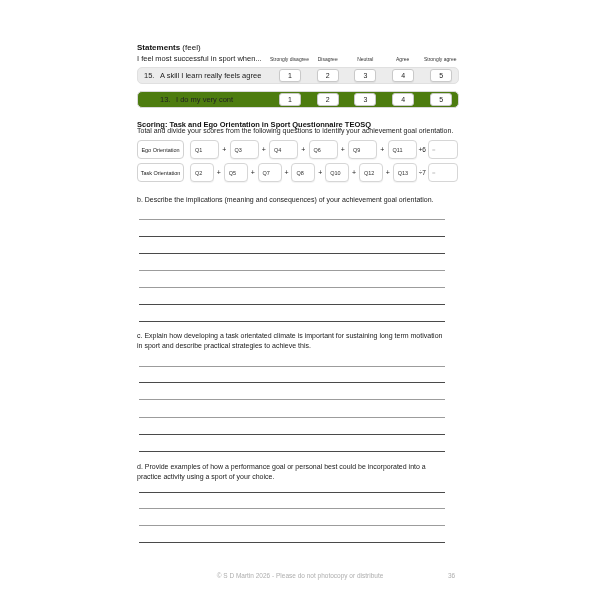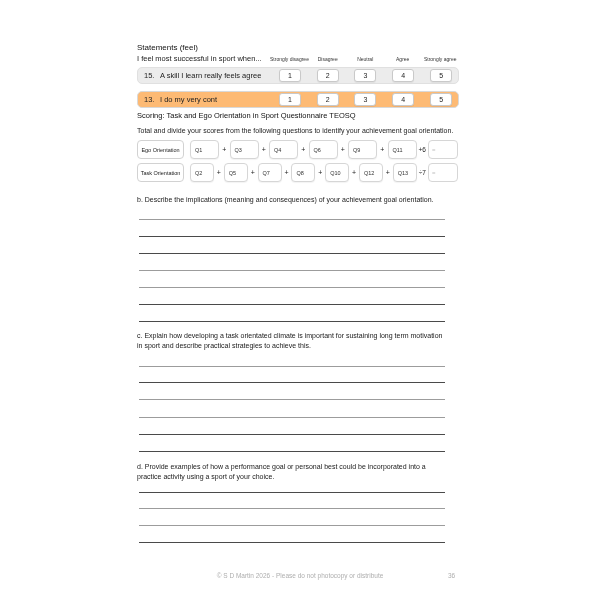--- a/index.html
+++ b/index.html
@@ -9,33 +9,33 @@
     font-family:"Liberation Sans", sans-serif;
     color:#222;
     position:relative;
     overflow:hidden;
   }
   * { box-sizing:border-box; }
   .abs { position:absolute; }
 
   
   .sec-title { font-size:8px; color:#111; white-space:nowrap; }
-  .sec-title .b { font-weight:normal; }
+  .sec-title .b { font-weight:bold; }
   .stem { font-size:7.5px; white-space:nowrap; }
   .scale-headers { display:flex; }
   .scale-headers .hcell {
     flex:1; text-align:center; font-size:5px; color:#333; white-space:nowrap;
     overflow:visible;
   }
   .stmt-row {
     left:137px; width:322px; height:17px;
     border-radius:5px; display:flex; align-items:center;
   }
   .stmt-row.shaded { background:#ececec; border:1px solid #e0e0e0; }
-  .stmt-row.outlined { background:#fdba74; border:1px solid #d9d9d9; }
+  .stmt-row.outlined { background:#4d7c0f; border:1px solid #d9d9d9;padding-left:16px; }
   .stmt-num { margin-left:6px; width:16px; font-size:7.5px; }
   .stmt-text { font-size:7.5px; white-space:nowrap; }
   .answers { position:absolute; left:133px; top:0; width:189px; height:100%; display:flex; }
   .answer-cell { flex:1; display:flex; align-items:center; justify-content:center; }
   .answer-box {
     width:22px; height:13px; background:#fff;
     border:1px solid #c9c9c9; border-radius:3px;
     font-size:7px; color:#222;
     display:flex; align-items:center; justify-content:center;
     box-shadow:0 1px 1px rgba(0,0,0,.06);
@@ -130,21 +130,21 @@
         </div>
       <div class="answer-cell">
           <div class="answer-box">4</div>
         </div>
       <div class="answer-cell">
           <div class="answer-box">5</div>
         </div>
     </div>
   </div>
 
-  <div class="abs sec-title" style="left:137px; top:111px; font-size:7.5px;">
+  <div class="abs sec-title" style="left:137px; top:120px; font-size:7.5px;">
     <span class="b">Scoring: Task and Ego Orientation in Sport Questionnaire TEOSQ</span>
   </div>
   <div class="abs" style="left:137px; top:127px; font-size:7px; white-space:nowrap;">Total and divide your scores from the following questions to identify your achievement goal orientation.</div>
 
   <div class="abs score-row" style="top:140px;">
     <div class="label-box">Ego Orientation</div>
     <div class="track">
       <div class="q-box w29">Q1</div>
       <div class="op">+</div>
       <div class="q-box w29">Q3</div>

